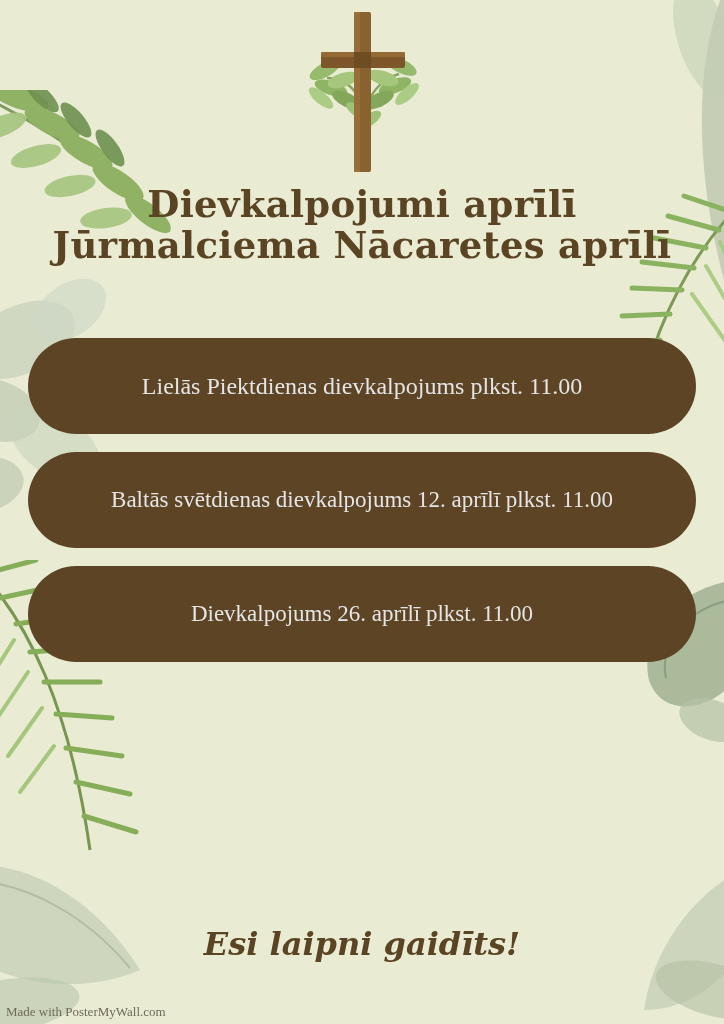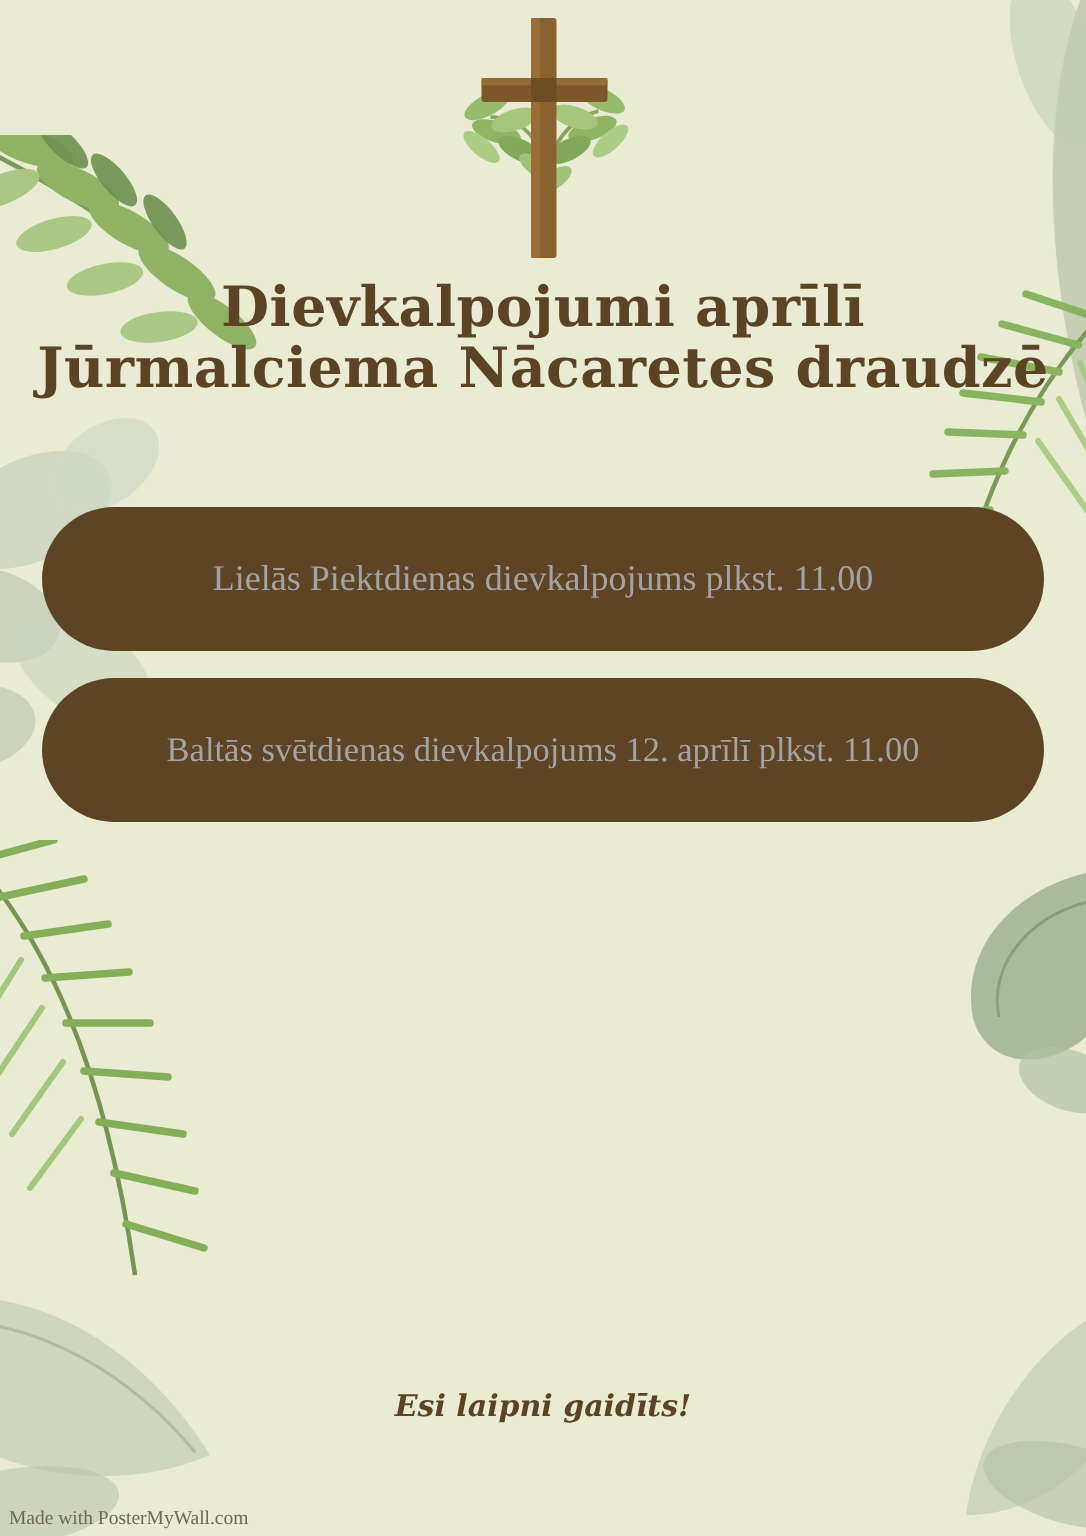--- a/index.html
+++ b/index.html
@@ -79,39 +79,39 @@
     background: #5c4425;
     border-radius: 60px;
     height: 96px;
     display: flex;
     align-items: center;
     justify-content: center;
     padding: 0 26px;
     box-sizing: border-box;
   }
   .pill-text {
-    color: #a3a3a3;
+    color: #e5e5e5;
     font-family: "Liberation Serif", serif;
     font-size: 24px;
     text-align: center;
     line-height: 1.2;
   }
   .pill:nth-child(2) .pill-text { font-size: 23px; }
   .pill:nth-child(3) .pill-text { font-size: 23px; }
 
   
   .closing {
     position: absolute;
     left: 0; right: 0;
     top: 925px;
     text-align: center;
     font-family: "DejaVu Serif", serif;
     font-style: italic;
     font-weight: bold;
-    font-size: 20px;
+    font-size: 32px;
     color: #5b4423;
   }
 
   
   .watermark {
     position: absolute;
     left: 6px;
     bottom: 4px;
     font-family: Liberation Serif, serif;
     font-size: 13px;
@@ -260,29 +260,32 @@
       <rect x="87" y="4" width="17" height="160" rx="2" fill="#8a6230"></rect>
       <rect x="87" y="4" width="6" height="160" fill="#9c7139" opacity="0.8"></rect>
       <rect x="54" y="44" width="84" height="16" rx="2" fill="#7d5729"></rect>
       <rect x="54" y="44" width="84" height="5" fill="#9c7139" opacity="0.75"></rect>
       <rect x="87" y="44" width="17" height="16" fill="#6f4d23"></rect>
     </svg>
   </div>
 
   <div class="title-block">
     <div class="title-line title-line-1">Dievkalpojumi aprīlī</div>
-    <div class="title-line title-line-2">Jūrmalciema Nācaretes draudzē</div>
+    <div class="title-line title-line-2">Jūrmalciema Nācaretes aprīlī</div>
   </div>
 
   <div class="pills">
     <div class="pill">
       <span class="pill-text">Lielās Piektdienas dievkalpojums plkst. 11.00</span>
     </div>
     <div class="pill">
       <span class="pill-text">Baltās svētdienas dievkalpojums 12. aprīlī plkst. 11.00</span>
     </div>
+    <div class="pill">
+      <span class="pill-text">Dievkalpojums 26. aprīlī plkst. 11.00</span>
+    </div>
   </div>
 
   <div class="closing">Esi laipni gaidīts!</div>
 
   <div class="watermark">Made with PosterMyWall.com</div>
 
 </div>
 
 </body></html>

